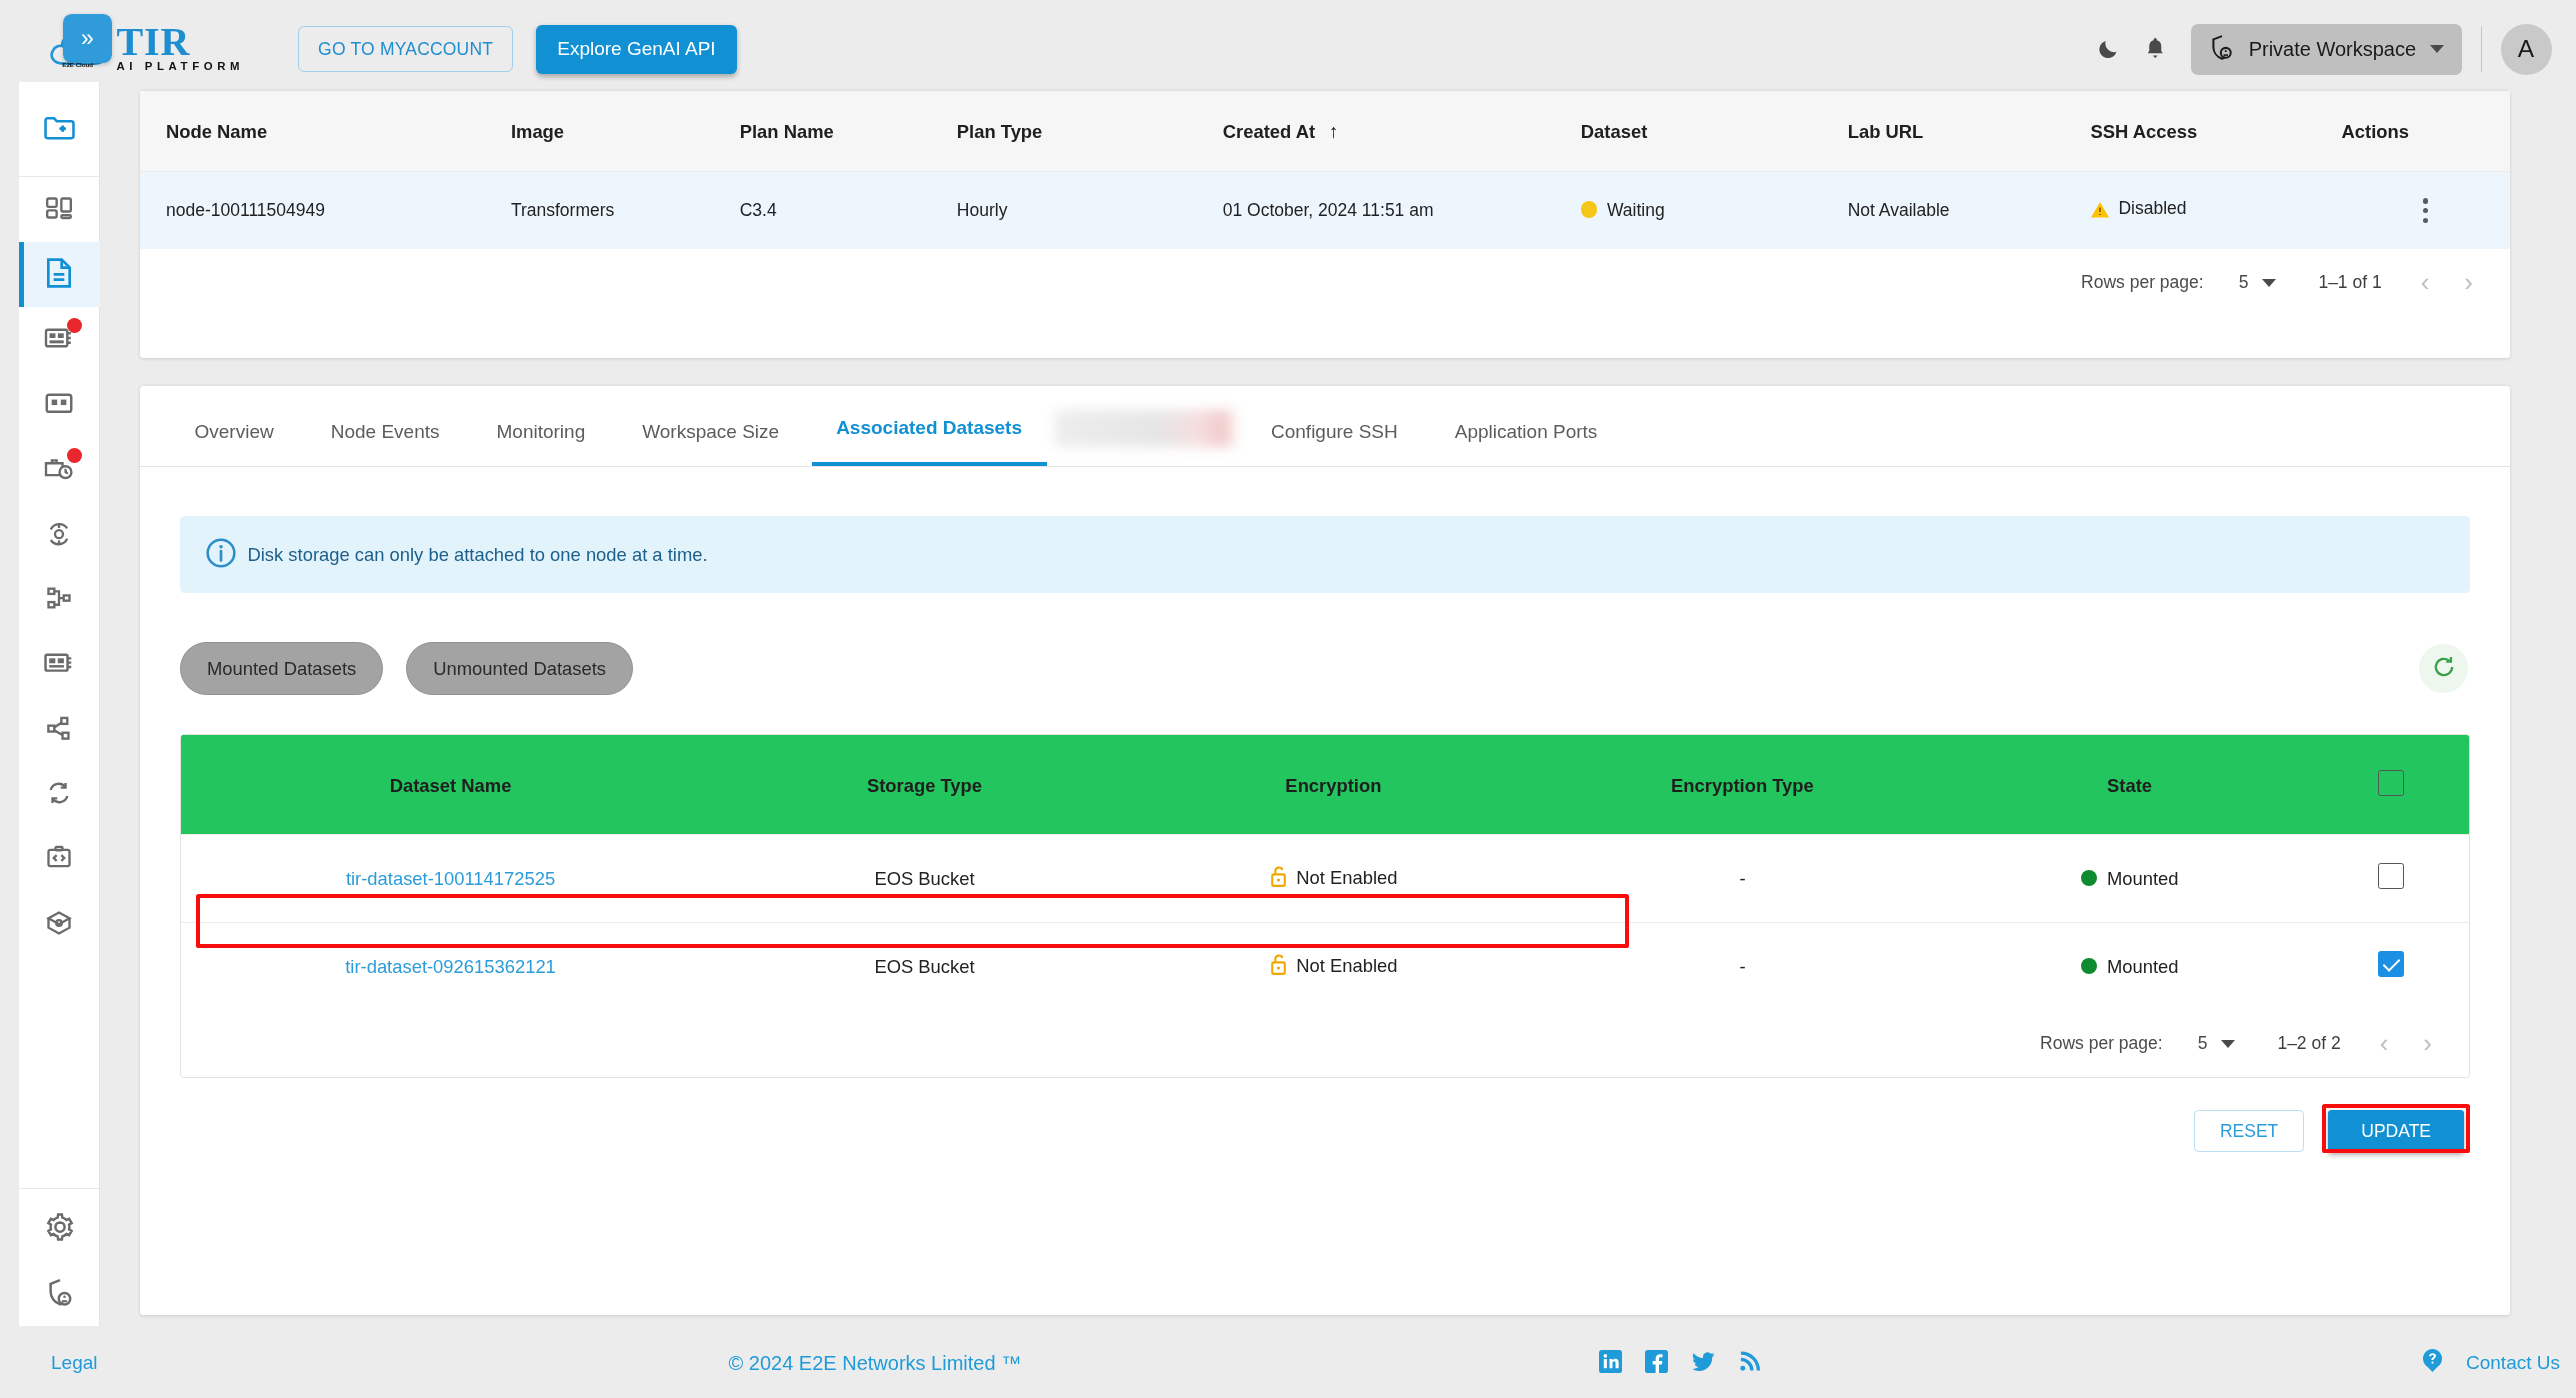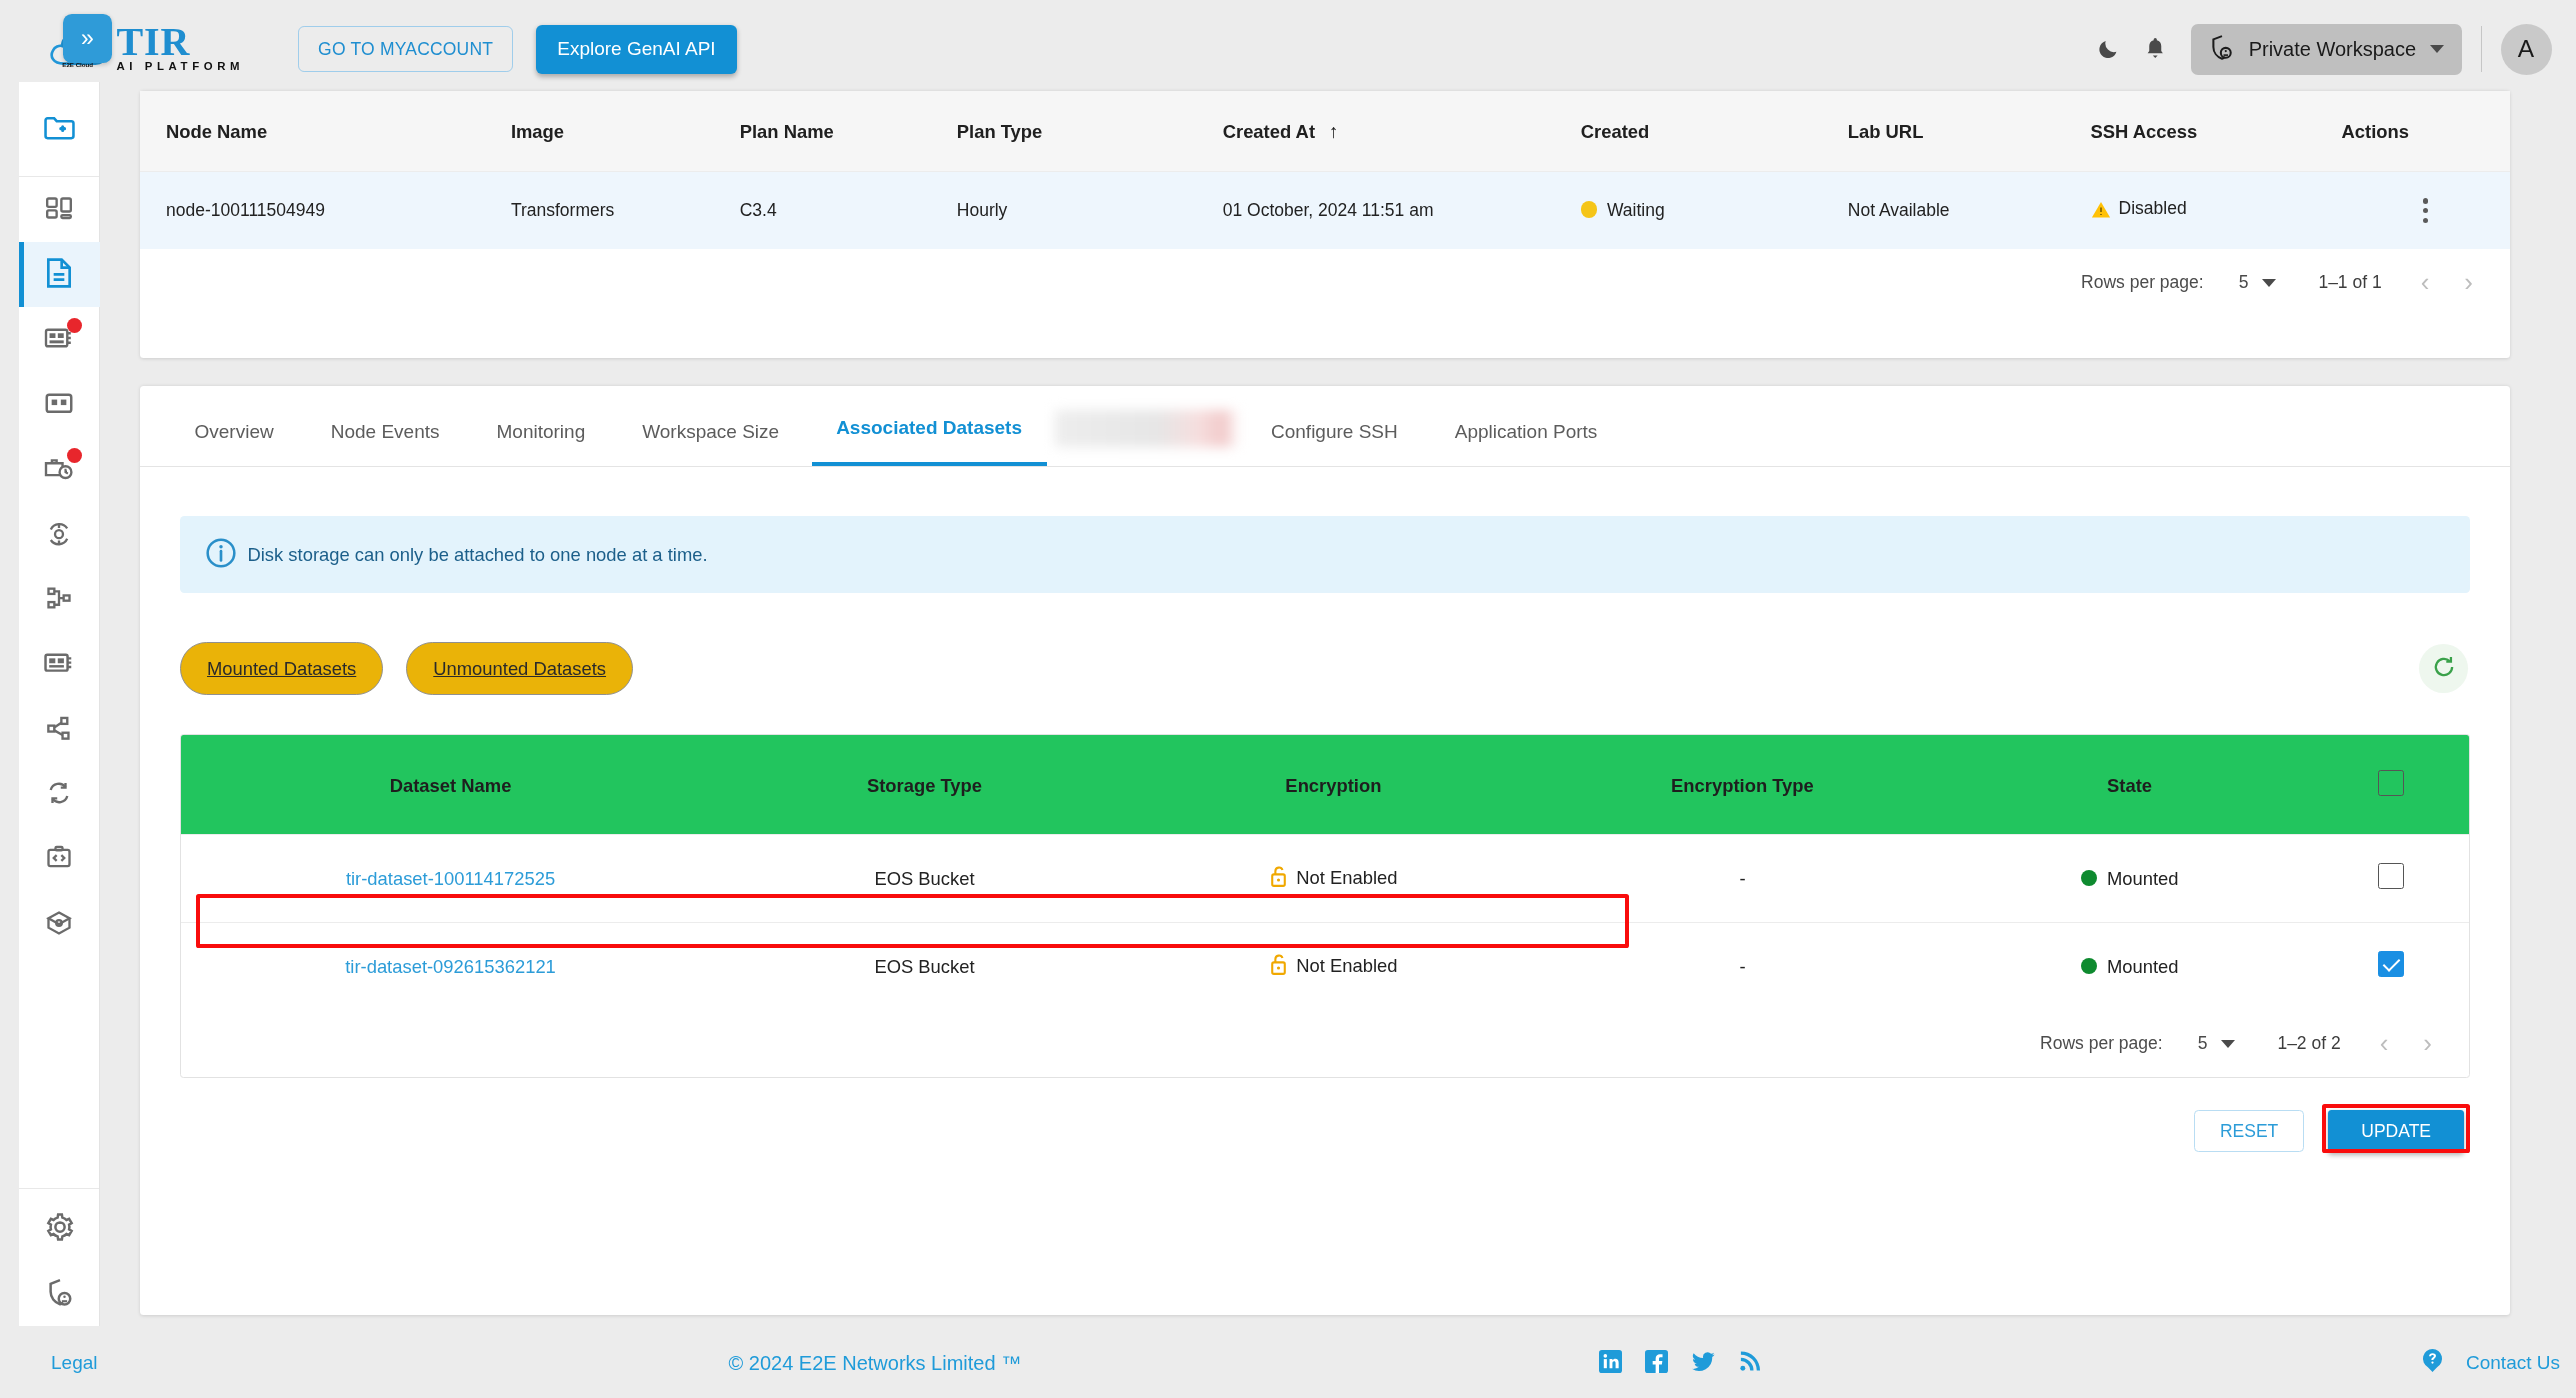--- a/index.html
+++ b/index.html
@@ -134,21 +134,21 @@
 
   .info-banner {
     margin: 49px 40px 0 40px; height: 77px; background: #e3f3fc; border-radius: 4.4px;
     display:flex; align-items:center; padding-left: 24.5px; gap: 11px;
   }
   .info-banner .txt { font-size: 18.4px; color:#1c5f8a; }
 
   .chips { display:flex; align-items:center; margin: 49px 0 0 40px; gap: 23px; }
   .chip {
     height: 53px; padding: 0 26px; border: 0.9px solid #909090; border-radius: 28px;
-    background:#eab308; font-size: 18.4px; color:#2a2a2a; display:flex; align-items:center; cursor:pointer;text-decoration:underline;
+    background:#a3a3a3; font-size: 18.4px; color:#2a2a2a; display:flex; align-items:center; cursor:pointer;
   }
   .refresh-btn {
     margin-left: auto; margin-right: 42px; width: 49px; height: 49px; border-radius:50%;
     background:#eef7ee; display:flex; align-items:center; justify-content:center; cursor:pointer;
   }
 
   .ds-card {
     margin: 39px 40px 0 40px; border: 0.9px solid #e2e2e2; border-radius: 3.5px; overflow: hidden;
   }
   .dtable { width:100%; border-collapse: collapse; }
@@ -430,21 +430,21 @@
     <thead>
       <tr>
         <th class="c-node">Node Name</th>
         <th class="c-img">Image</th>
         <th class="c-plan">Plan Name</th>
         <th class="c-ptype">Plan Type</th>
         <th class="c-cre">
           <span>Created At</span>
           <span style="margin-left:8.8px;font-size:19px;">↑</span>
         </th>
-        <th class="c-stat">Created</th>
+        <th class="c-stat">Dataset</th>
         <th class="c-lab">Lab URL</th>
         <th class="c-ssh">SSH Access</th>
         <th class="c-act">Actions</th>
       </tr>
     </thead>
     <tbody>
       <tr class="datarow">
         <td class="c-node">node-100111504949</td>
         <td class="c-img">Transformers</td>
         <td class="c-plan">C3.4</td>

